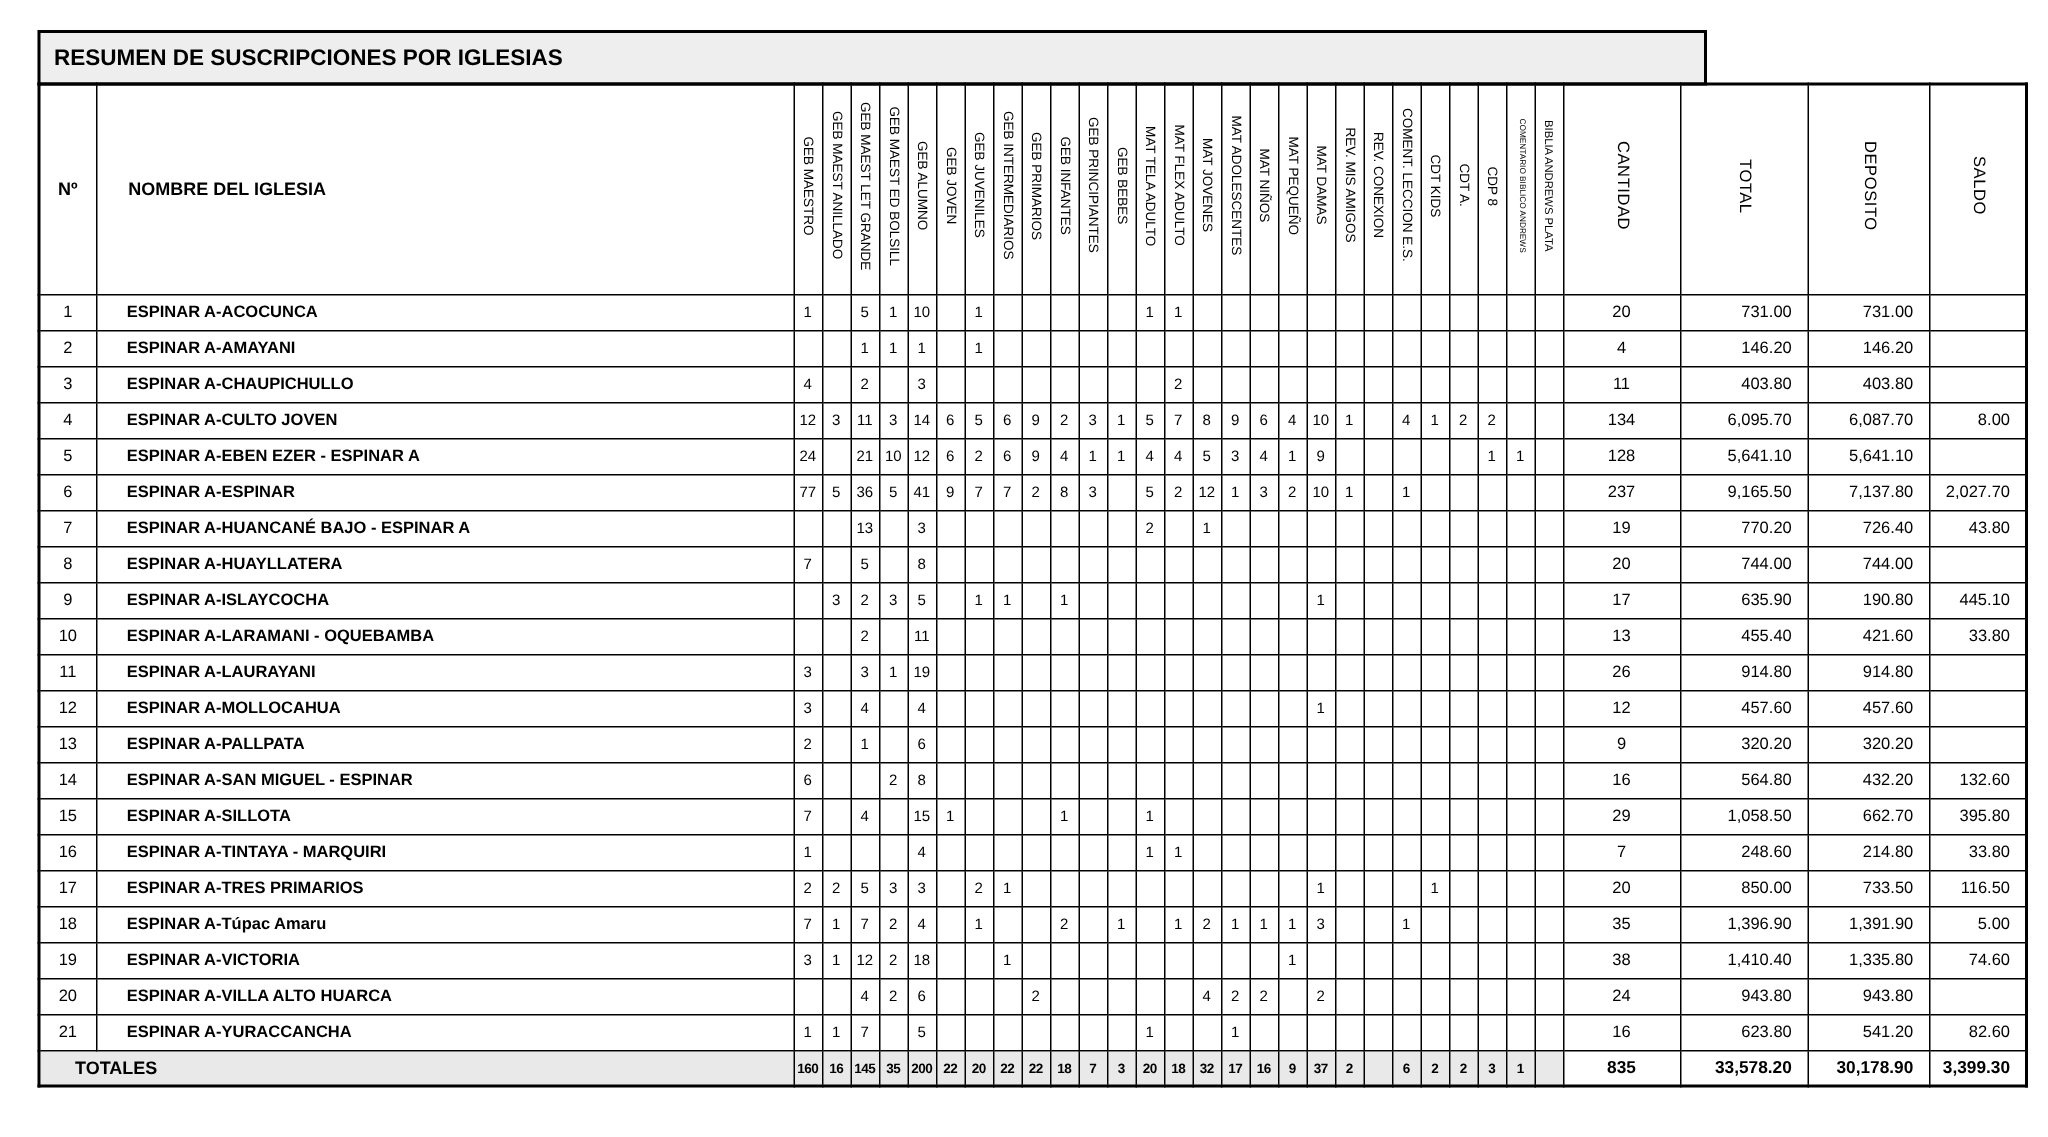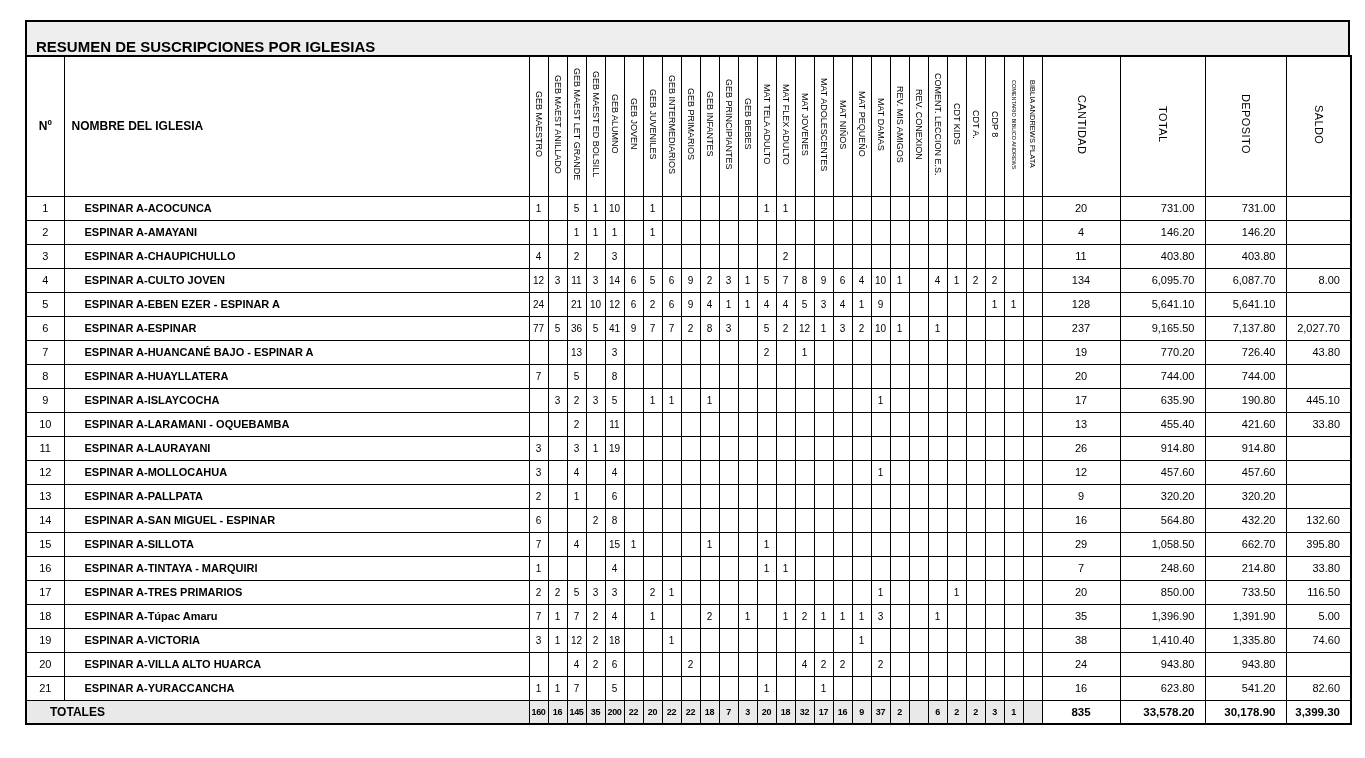--- a/index.html
+++ b/index.html
@@ -5,45 +5,45 @@
   * { box-sizing: border-box; margin: 0; padding: 0; }
   html, body { background: #ffffff; }
   body {
     font-family: "Liberation Sans", sans-serif;
     color: #000;
     width: 1365px;
   }
   .page { padding: 20px 15px 10px 25px; }
 
   .titlebar {
-    width: 1325px;
+    width: 1113px;
     height: 37px;
     border: 2px solid #000;
     background: var(--header-bg, #eeeeee);
     display: flex;
     justify-content: space-between;
-    align-items: flex-end;
+    align-items: center;
     padding: 0 9px;
   }
   .titlebar span { font-size: 15px; font-weight: bold; white-space: pre; }
 
   table#report-table {
     border-collapse: collapse;
     table-layout: fixed;
     width: 1325px;
     margin-top: -2px;
     border: 2px solid #000;
   }
   #report-table th, #report-table td {
     border: 1px solid #000;
     overflow: hidden;
   }
   thead th { height: 140px; background: #fff; vertical-align: middle; border-bottom: 2px solid #000; }
   th.h-no { font-size: 12px; font-weight: bold; }
-  th.h-name { font-size: 12px; font-weight: bold; text-align: left; padding-left: 7px; }
+  th.h-name { font-size: 12px; font-weight: bold; text-align: left; padding-left: 21px; }
   th.vh { text-align: center; font-weight: normal; padding: 2px 0; }
   th.vh > span {
     display: inline-block;
     writing-mode: vertical-rl;
     white-space: nowrap;
     font-size: 9px;
     line-height: 1;
   }
   th.vh.tiny  > span { font-size: 5.5px; }
   th.vh.small > span { font-size: 7.5px; }

